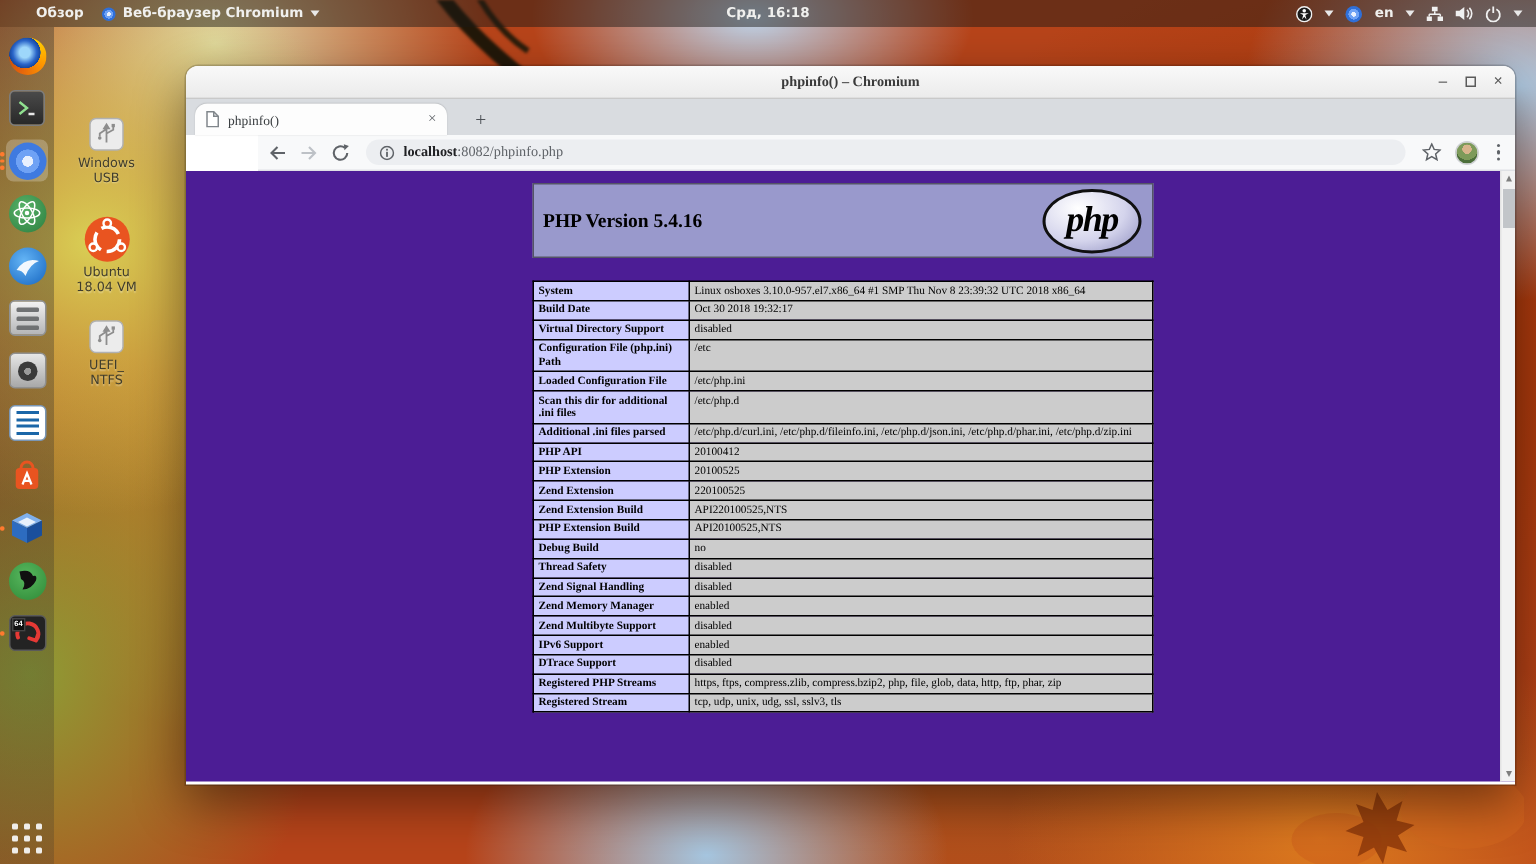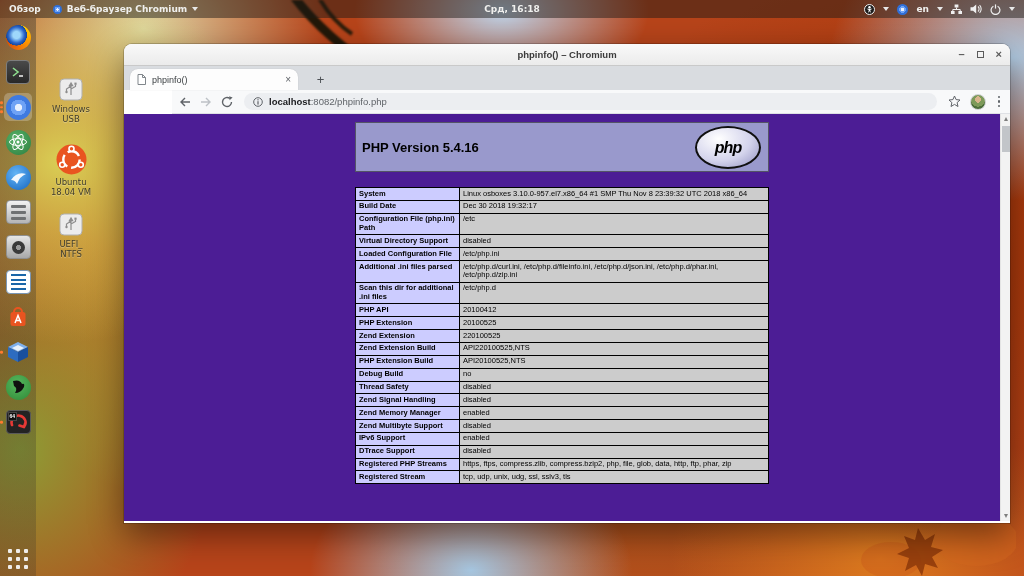--- a/index.html
+++ b/index.html
@@ -19,21 +19,21 @@
       radial-gradient(ellipse 500px 320px at 30% 52%, #c9b93e 0%, rgba(201,185,62,0) 70%),
       radial-gradient(ellipse 420px 300px at 64% 88%, #b0541c 0%, rgba(176,84,28,0) 70%);
   }
   .branch { position:absolute; left:278px; top:0; z-index:5; filter:blur(1px); }
   .leaves { position:absolute; left:856px; top:500px; z-index:5; }
 
   
   .topbar { position:absolute; top:0; left:0; right:0; height:18px; z-index:60;
     background:rgba(28,26,20,.48); color:#f0f0ee; display:flex; align-items:center;
     font-family:"DejaVu Sans",sans-serif; font-size:9px; font-weight:700; }
-  .tb-left { display:flex; align-items:center; gap:12px; padding-left:9px; }
+  .tb-left { display:flex; align-items:center; gap:12px; padding-left:24px; }
   .appmenu { display:flex; align-items:center; gap:5px; }
   .tb-clock { position:absolute; left:50%; transform:translateX(-50%); }
   .tb-right { margin-left:auto; display:flex; align-items:center; gap:8px; padding-right:9px; }
   .caret { width:0; height:0; border-left:3px solid transparent; border-right:3px solid transparent;
     border-top:4px solid #e8e8e8; display:inline-block; }
   .mini-chrome { width:9px; height:9px; border-radius:50%;
     background:radial-gradient(circle,#eaf1fe 0 20%,#6fa2f5 21% 45%,#2f6fd8 46% 100%); }
   .tb-icon { display:flex; align-items:center; }
 
   
@@ -72,21 +72,21 @@
   
   .desk { position:absolute; left:38px; width:66px; z-index:20; text-align:center;
     font-family:"DejaVu Sans",sans-serif; font-size:8.5px; color:#403d2c;
     text-shadow:0 1px 1px rgba(255,255,255,.35); }
   .desk .dlabel { margin-top:2px; white-space:pre-line; line-height:1.18; }
   .desk .dicon { display:flex; justify-content:center; }
 
   
   .win { position:absolute; left:124px; top:44px; width:886px; height:479px; z-index:30;
     border-radius:8px 8px 0 0; overflow:hidden; background:#fff;
-    box-shadow:0 12px 34px rgba(0,0,0,.45), 0 0 0 1px rgba(0,0,0,.18); }
+    box-shadow:0 12px 34px rgba(0,0,0,.45), 0 0 0 1px rgba(0,0,0,.18);font-family:Liberation Serif, serif; }
   .titlebar { height:22px; background:linear-gradient(#f9f9f9,#ebebeb); border-bottom:1px solid #c9c9c9;
     position:relative; display:flex; align-items:center; justify-content:center;
     font-size:9.5px; font-weight:700; color:#3a3a3a; }
   .win-controls { position:absolute; right:8px; top:0; height:100%; display:flex; align-items:center; gap:12px; color:#5a5a5a; }
   .wc-min { font-size:11px; line-height:1; }
   .wc-max { width:7px; height:7px; border:1px solid #5a5a5a; display:inline-block; }
   .wc-close { font-size:11px; line-height:1; }
 
   .tabstrip { height:24px; background:#d9dce0; position:relative; }
   .tab { position:absolute; left:6px; bottom:0; width:168px; height:21px; background:#fdfdfd;
@@ -119,21 +119,21 @@
   .sb-thumb { position:absolute; top:12px; left:1px; width:8px; height:26px; background:#c2c5c9; }
 
   .php-page { height:100%; overflow:hidden; padding-right:10px; color:#000; }
   .php-body { width:414px; margin:0 auto; }
   .php-header { margin-top:8px; height:50px; background:var(--php-header-bg,#9999cc);
     border:1px solid #545466; position:relative; display:flex; align-items:center; }
   .php-header h1 { font-size:13px; font-weight:700; color:#000; margin-left:6px; }
   .php-logo { position:absolute; right:7px; top:3px; width:66px; height:43px; border-radius:50%;
     background:radial-gradient(ellipse at 35% 28%, #ffffff 0%, #d4d4ec 55%, #8f8fc0 100%);
     border:2px solid #101010; display:flex; align-items:center; justify-content:center;
-    font-style:italic; font-weight:700; font-size:16px; letter-spacing:-1px; color:#000; }
+    font-style:italic; font-weight:700; font-size:24px; letter-spacing:-1px; color:#000; }
   .php-table { width:414px; margin:15px auto 0; border-collapse:collapse; font-size:7.5px; line-height:1.18; }
   .php-table td { border:1px solid #000; padding:1.5px 3px; vertical-align:top; word-wrap:break-word; }
   .php-table td.e { background:var(--php-label-bg,#ccccff); font-weight:700; width:104px; }
   .php-table td.v { background:var(--php-value-bg,#cccccc); }
 </style>
 </head>
 <body>
 
 <div class="screen">
 
@@ -407,41 +407,41 @@
             <span class="php-logo">php</span>
           </div>
           <table class="php-table">
             <tbody>
                 <tr>
                   <td class="e">System</td>
                   <td class="v">Linux osboxes 3.10.0-957.el7.x86_64 #1 SMP Thu Nov 8 23:39:32 UTC 2018 x86_64</td>
                 </tr>
                 <tr>
                   <td class="e">Build Date</td>
-                  <td class="v">Dec 30 2018 19:32:17</td>
+                  <td class="v">Oct 30 2018 19:32:17</td>
+                </tr>
+                <tr>
+                  <td class="e">Virtual Directory Support</td>
+                  <td class="v">disabled</td>
                 </tr>
                 <tr>
                   <td class="e">Configuration File (php.ini) Path</td>
                   <td class="v">/etc</td>
                 </tr>
                 <tr>
-                  <td class="e">Virtual Directory Support</td>
-                  <td class="v">disabled</td>
-                </tr>
-                <tr>
                   <td class="e">Loaded Configuration File</td>
                   <td class="v">/etc/php.ini</td>
                 </tr>
                 <tr>
+                  <td class="e">Scan this dir for additional .ini files</td>
+                  <td class="v">/etc/php.d</td>
+                </tr>
+                <tr>
                   <td class="e">Additional .ini files parsed</td>
                   <td class="v">/etc/php.d/curl.ini, /etc/php.d/fileinfo.ini, /etc/php.d/json.ini, /etc/php.d/phar.ini, /etc/php.d/zip.ini</td>
-                </tr>
-                <tr>
-                  <td class="e">Scan this dir for additional .ini files</td>
-                  <td class="v">/etc/php.d</td>
                 </tr>
                 <tr>
                   <td class="e">PHP API</td>
                   <td class="v">20100412</td>
                 </tr>
                 <tr>
                   <td class="e">PHP Extension</td>
                   <td class="v">20100525</td>
                 </tr>
                 <tr>

